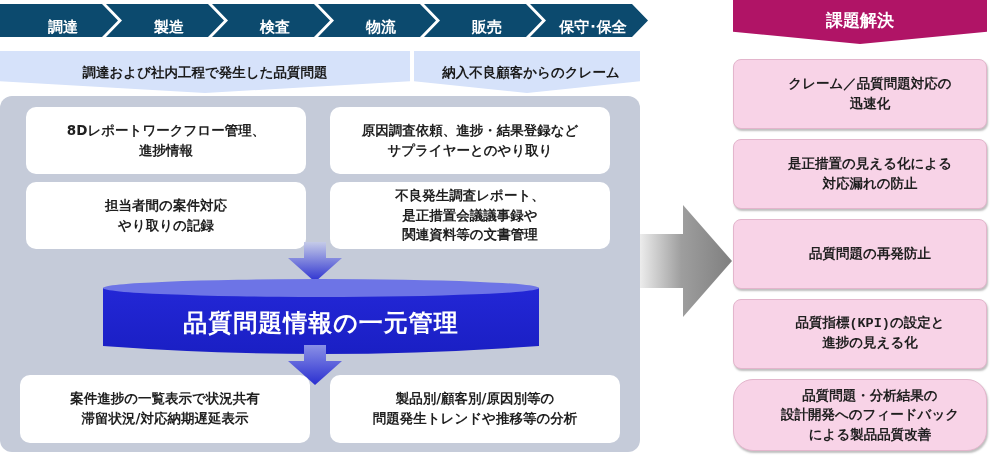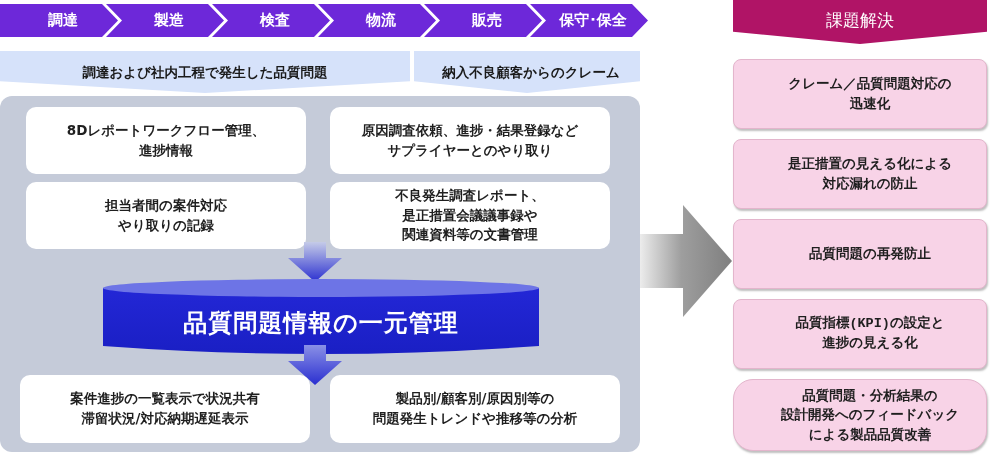--- a/index.html
+++ b/index.html
@@ -1,21 +1,21 @@
 <!DOCTYPE html>
 <html><head>
 <meta charset="utf-8">
 <style>
   html, body { margin:0; padding:0; background:#ffffff; }
   body { width:1000px; height:469px; position:relative; overflow:hidden;
          font-family:"DejaVu Sans", "Liberation Sans", sans-serif; color:#1a1a1a; }
 
   
-  .chev { position:absolute; top:4px; height:33px; background:#6d28d9; color:#fff;
-          font-size:15px; font-weight:bold; display:flex; align-items:center; justify-content:center;
+  .chev { position:absolute; top:4px; height:33px; background:#0c4a6e; color:#fff;
+          font-size:15px; font-weight:bold; display:flex; align-items:flex-end; justify-content:center;
           clip-path: polygon(0 0, calc(100% - 16px) 0, 100% 50%, calc(100% - 16px) 100%, 0 100%, 16px 50%); }
   .chev.first { clip-path: polygon(0 0, calc(100% - 16px) 0, 100% 50%, calc(100% - 16px) 100%, 0 100%); }
   .chev span { padding-left:8px; }
 
   
   .banner { position:absolute; top:51px; height:42px; background:#d6e2fa; color:#1a1a1a;
             font-size:13.5px; font-weight:bold; display:flex; align-items:flex-start; justify-content:center;
             padding-top:13px; box-sizing:border-box;
             clip-path: polygon(0 0, 100% 0, 100% 72%, 50% 100%, 0 72%); }
 
@@ -30,21 +30,21 @@
 
   .drum { position:absolute; left:103px; top:278px; width:436px; height:80px; }
   .drum-label { position:absolute; left:103px; top:298px; width:436px; height:50px; color:#fff;
                 font-size:24px; font-weight:bold; display:flex; align-items:center; justify-content:center;
                 letter-spacing:1px; }
 
   .big-arrow { position:absolute; left:640px; top:205px; width:92px; height:112px; }
 
   
   .sol-head { position:absolute; left:733px; top:0; width:254px; height:44px; background:#b01466; color:#fff;
-              font-size:17px; font-weight:normal; display:flex; align-items:flex-start; justify-content:center;
+              font-size:17px; font-weight:bold; display:flex; align-items:flex-start; justify-content:center;
               padding-top:9px; box-sizing:border-box;
               clip-path: polygon(0 0, 100% 0, 100% 72%, 50% 100%, 0 72%); }
   .sol { position:absolute; left:733px; width:254px; background:#f8d3e7; border:1px solid #e3b5cc;
          border-radius:8px; box-shadow:1px 2px 2px rgba(0,0,0,0.25); font-size:13.5px; font-weight:bold;
          display:flex; align-items:center; justify-content:center; text-align:center; line-height:1.45;
          white-space:pre-line; box-sizing:border-box; color:#1f1f1f;padding-left:20px; }
 </style>
 </head>
 <body>
 

